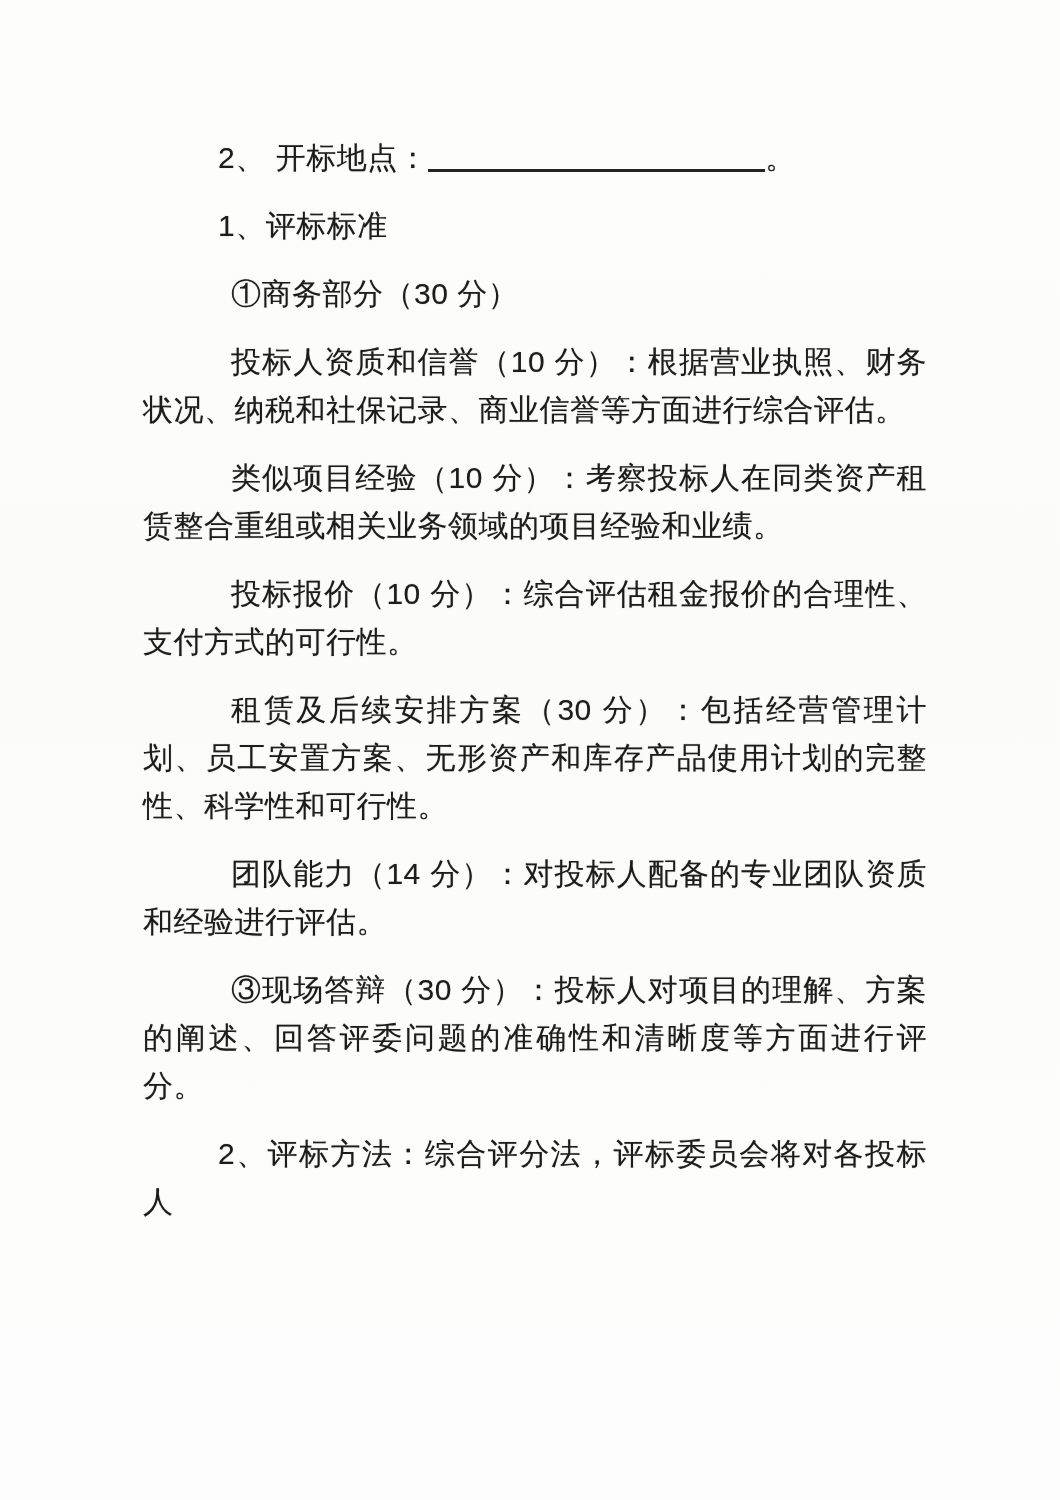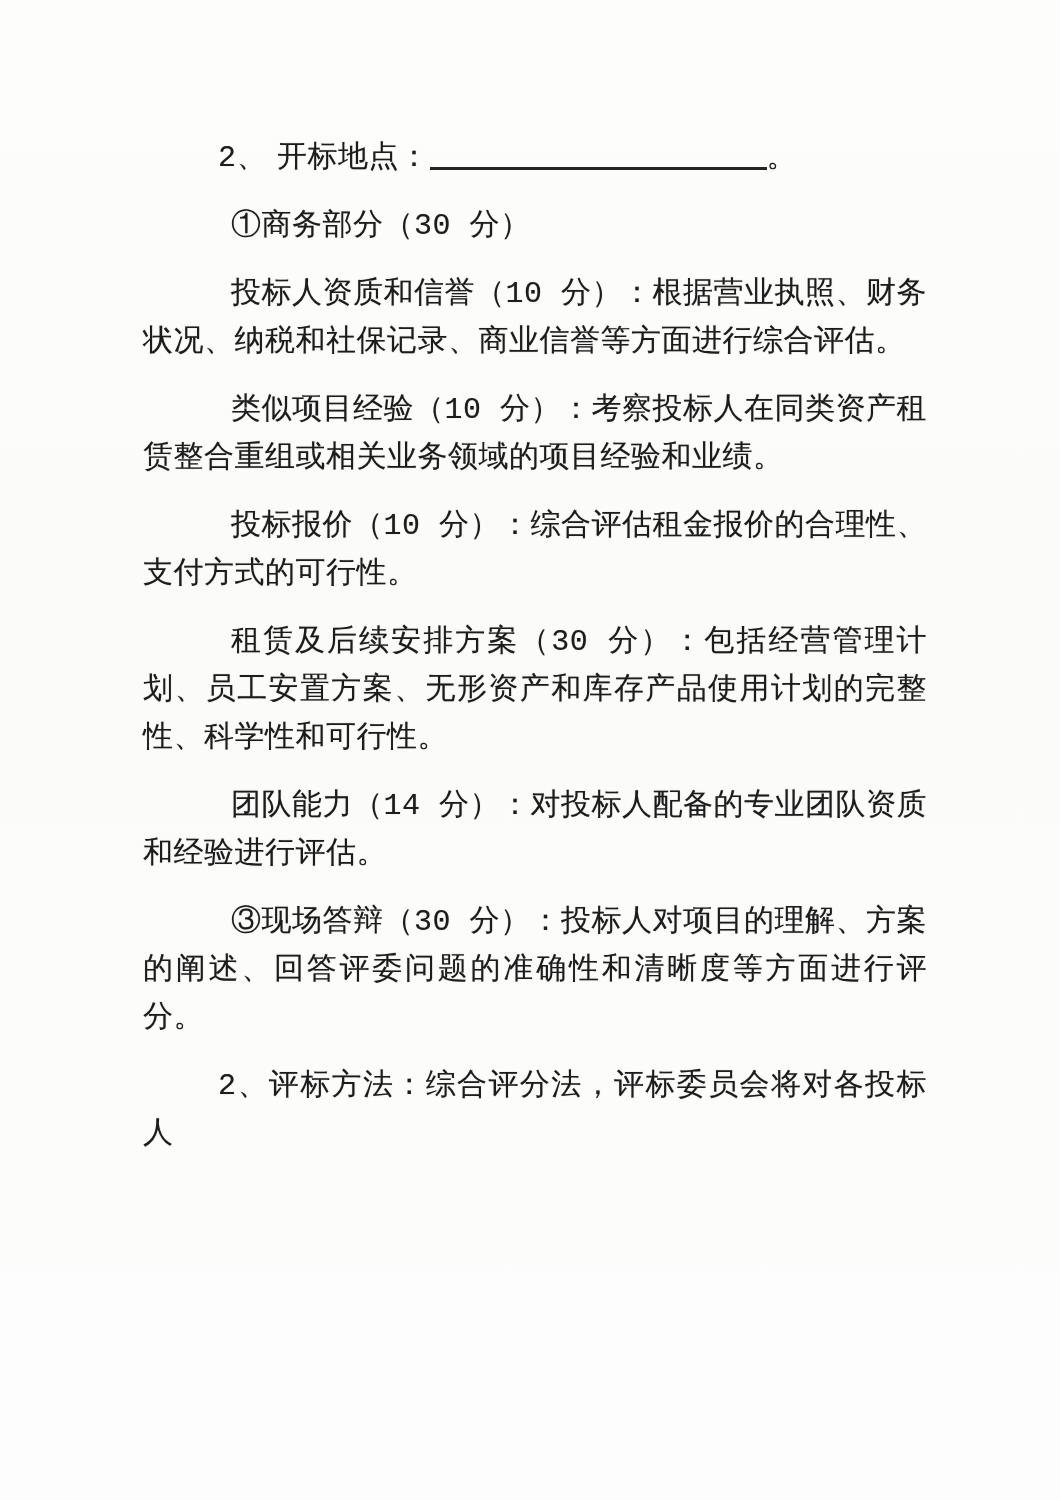--- a/index.html
+++ b/index.html
@@ -11,21 +11,21 @@
     width: 1060px;
     height: 1500px;
     background: #ffffff;
   }
   .page {
     position: relative;
     width: 1060px;
     height: 1500px;
     overflow: hidden;
     background: linear-gradient(180deg, #fdfdfc 0%, #fbfbf9 40%, #fdfdfd 100%);
-    font-family: Liberation Mono, monospace;
+    font-family: Liberation Sans, sans-serif;
     color: #1c1c1c;
   }
   .doc {
     box-sizing: border-box;
     width: 1060px;
     padding: 134px 133px 0 143px;
     font-size: 30px;
     line-height: 48px;
     text-align: justify;
     letter-spacing: 0.5px;
@@ -56,20 +56,21 @@
 <body>
 
 <div class="page">
   <div class="doc">
 
     <p class="ind-item">
       <span class="item-number">2、</span><span>开标地点：</span><span class="blank-line"></span><span>。</span>
     </p>
 
 
+    <p class="ind-item">1、评标标准</p>
 
     <p class="ind-body">①商务部分（30 分）</p>
 
     <p class="ind-body">投标人资质和信誉（10 分）：根据营业执照、财务状况、纳税和社保记录、商业信誉等方面进行综合评估。</p>
 
     <p class="ind-body">类似项目经验（10 分）：考察投标人在同类资产租赁整合重组或相关业务领域的项目经验和业绩。</p>
 
     <p class="ind-body">投标报价（10 分）：综合评估租金报价的合理性、支付方式的可行性。</p>
 
 

